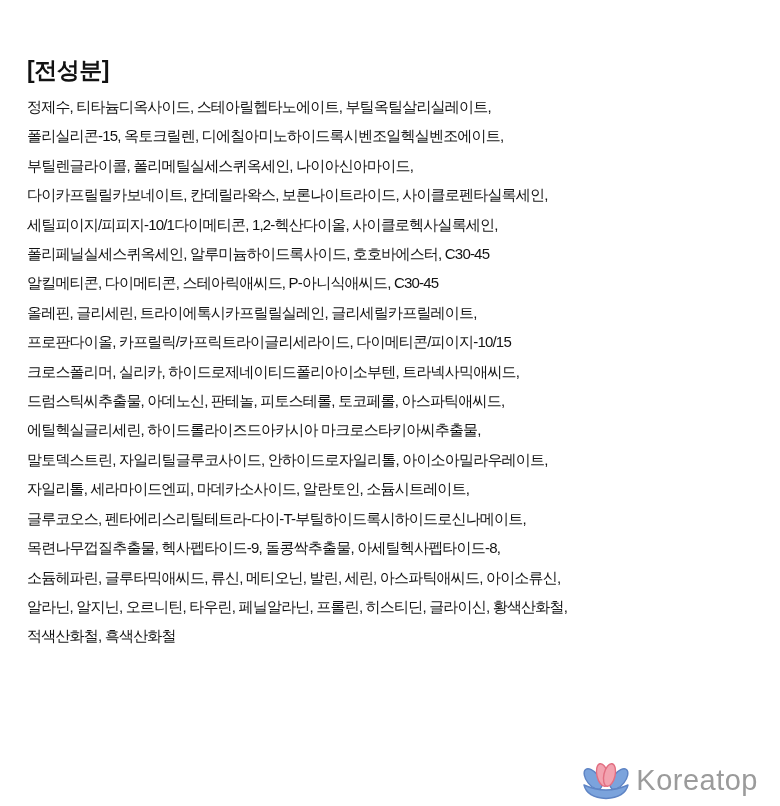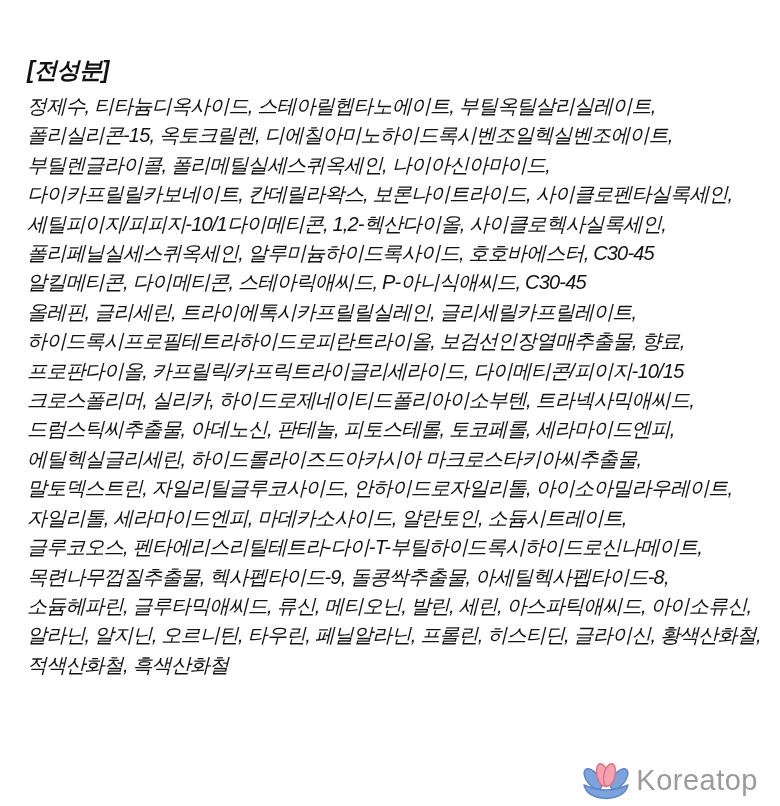--- a/index.html
+++ b/index.html
@@ -13,31 +13,30 @@
     background: #ffffff;
     overflow: hidden;
     font-family: "Liberation Sans", sans-serif;
     color: #121212;
   }
   .content {
     position: absolute;
     top: 56px;
     left: 27px;
     right: 10px;
-    font-style: italic;
   }
   .doc-title {
     margin: 0 0 7px 0;
     font-size: 23px;
     font-weight: 700;
     letter-spacing: -0.5px;
     line-height: 29px;
   }
   .ln {
-    font-size: 20px;
+    font-size: 15px;
     font-weight: 500;
     letter-spacing: -0.8px;
     line-height: 29.4px;
     white-space: nowrap;
   }
   .footer {
     position: absolute;
     right: 22px;
     bottom: 6px;
     display: flex;
@@ -64,24 +63,23 @@
     <h1 class="doc-title">[전성분]</h1>
     <div>
       <div class="ln">정제수, 티타늄디옥사이드, 스테아릴헵타노에이트, 부틸옥틸살리실레이트,</div>
       <div class="ln">폴리실리콘-15, 옥토크릴렌, 디에칠아미노하이드록시벤조일헥실벤조에이트,</div>
       <div class="ln">부틸렌글라이콜, 폴리메틸실세스퀴옥세인, 나이아신아마이드,</div>
       <div class="ln">다이카프릴릴카보네이트, 칸데릴라왁스, 보론나이트라이드, 사이클로펜타실록세인,</div>
       <div class="ln">세틸피이지/피피지-10/1다이메티콘, 1,2-헥산다이올, 사이클로헥사실록세인,</div>
       <div class="ln">폴리페닐실세스퀴옥세인, 알루미늄하이드록사이드, 호호바에스터, C30-45</div>
       <div class="ln">알킬메티콘, 다이메티콘, 스테아릭애씨드, P-아니식애씨드, C30-45</div>
       <div class="ln">올레핀, 글리세린, 트라이에톡시카프릴릴실레인, 글리세릴카프릴레이트,</div>
-      <div class="ln">하이드록시프로필테트라하이드로피란트라이올, 보검선인장열매추출물, 향료,</div>
       <div class="ln">프로판다이올, 카프릴릭/카프릭트라이글리세라이드, 다이메티콘/피이지-10/15</div>
       <div class="ln">크로스폴리머, 실리카, 하이드로제네이티드폴리아이소부텐, 트라넥사믹애씨드,</div>
-      <div class="ln">드럼스틱씨추출물, 아데노신, 판테놀, 피토스테롤, 토코페롤, 세라마이드엔피,</div>
+      <div class="ln">드럼스틱씨추출물, 아데노신, 판테놀, 피토스테롤, 토코페롤, 아스파틱애씨드,</div>
       <div class="ln">에틸헥실글리세린, 하이드롤라이즈드아카시아 마크로스타키아씨추출물,</div>
       <div class="ln">말토덱스트린, 자일리틸글루코사이드, 안하이드로자일리톨, 아이소아밀라우레이트,</div>
       <div class="ln">자일리톨, 세라마이드엔피, 마데카소사이드, 알란토인, 소듐시트레이트,</div>
       <div class="ln">글루코오스, 펜타에리스리틸테트라-다이-T-부틸하이드록시하이드로신나메이트,</div>
       <div class="ln">목련나무껍질추출물, 헥사펩타이드-9, 돌콩싹추출물, 아세틸헥사펩타이드-8,</div>
       <div class="ln">소듐헤파린, 글루타믹애씨드, 류신, 메티오닌, 발린, 세린, 아스파틱애씨드, 아이소류신,</div>
       <div class="ln">알라닌, 알지닌, 오르니틴, 타우린, 페닐알라닌, 프롤린, 히스티딘, 글라이신, 황색산화철,</div>
       <div class="ln">적색산화철, 흑색산화철</div>
     </div>
   </div>

